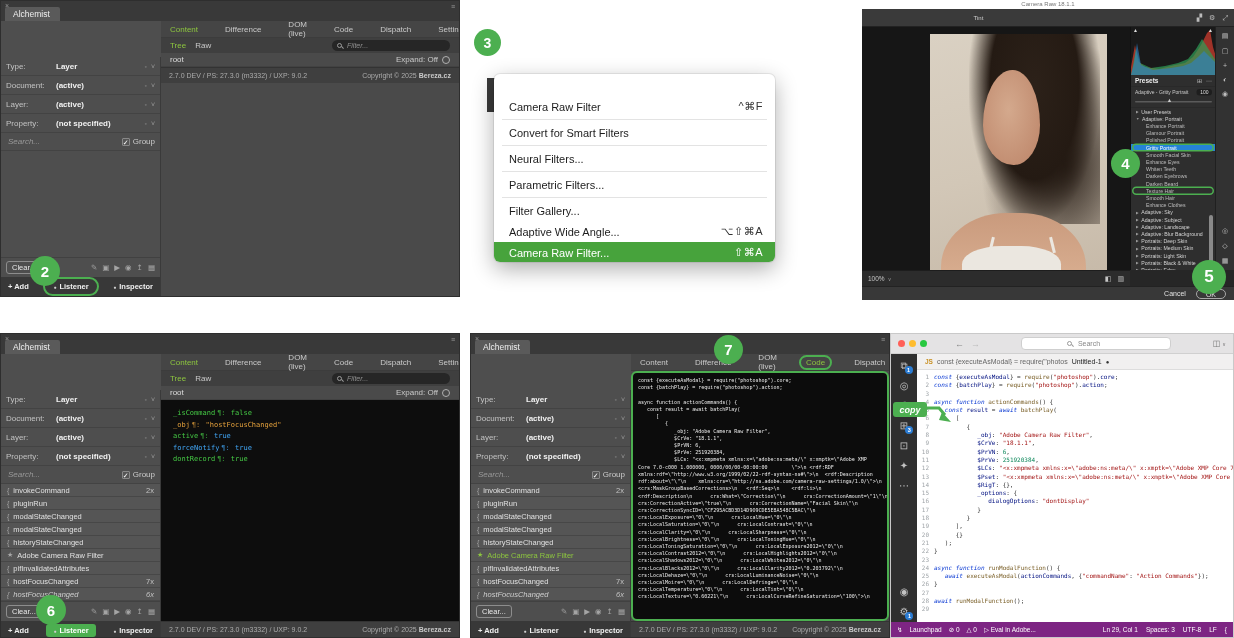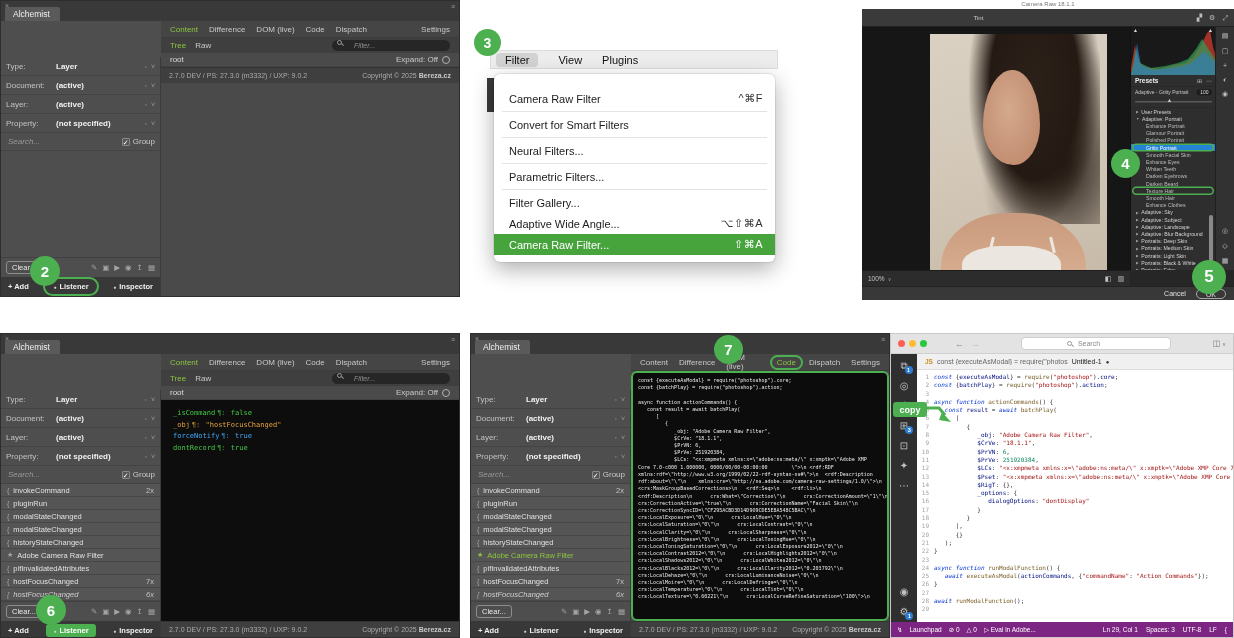--- a/index.html
+++ b/index.html
@@ -41,30 +41,30 @@
   .clear-btn{border:1px solid #8d8d8d;border-radius:3px;padding:1px 5px;font-size:7.5px;color:#e8e8e8;}
   .tool-icons{margin-left:auto;display:flex;gap:5px;color:#b3b3b3;font-size:7.5px;}
   .tool-icons span{opacity:.85;}
   .alch-bottombar{height:19px;flex:none;background:#383838;display:flex;align-items:center;
         justify-content:space-between;padding:0 7px;font-size:7.5px;font-weight:bold;color:#f0f0f0;}
   .bbtn{display:flex;align-items:center;gap:3px;}
   .bbtn .dot{font-size:5px;color:#cfcfcf;}
   .bbtn.ring{border:2px solid #4caf50;border-radius:12px;padding:3px 8px;margin:-3px -2px;}
   .bbtn.fill{background:#4caf50;color:#fff;border-radius:3px;padding:2px 7px;}
   .alch-right{flex:1;display:flex;flex-direction:column;background:#4a4a4a;min-width:0;}
-  .alch-tabs{height:17px;flex:none;background:#454545;display:flex;align-items:center;gap:11px;
+  .alch-tabs{height:17px;flex:none;background:#454545;display:flex;align-items:center;gap:27px;
         padding:0 9px;font-size:8px;color:#c9c9c9;border-bottom:1px solid #3c3c3c;}
   .alch-tabs .tab.active{color:#8dc63f;}
   .alch-tabs .tab.ringed{border:2px solid #4caf50;border-radius:8px;padding:1px 5px;margin:-1px -5px;color:#8dc63f;}
   .alch-tabs .settings{margin-left:auto;}
   .alch-subrow{height:15px;flex:none;background:#3f3f3f;display:flex;align-items:center;gap:9px;
         padding:0 9px;font-size:8px;color:#c9c9c9;}
   .alch-subrow .active{color:#8dc63f;}
   .filter-pill{margin-left:auto;background:#262626;border-radius:7px;height:11px;width:118px;
-        display:flex;padding:0 5px;gap:10px;}
+        display:flex;align-items:center;padding:0 5px;gap:3px;}
   .filter-pill input{flex:1;background:transparent;border:0;outline:0;color:#bbb;font-size:7px;font-style:italic;
         font-family:"Liberation Sans",sans-serif;min-width:0;}
   .filter-pill input::placeholder{color:#8f8f8f;font-style:italic;}
   .mini-search{width:5px;height:5px;border:1px solid #9a9a9a;border-radius:50%;position:relative;flex:none;}
   .mini-search::after{content:"";position:absolute;width:3px;height:1px;background:#9a9a9a;
         right:-3px;bottom:-1px;transform:rotate(45deg);}
   .alch-rootrow{height:14px;flex:none;display:flex;align-items:center;padding:0 9px;font-size:8px;
         color:#ddd;border-bottom:1px solid #424242;}
   .alch-rootrow .expand{margin-left:auto;display:flex;align-items:center;gap:4px;color:#c9c9c9;}
   .toggle-circle{width:8px;height:8px;border:1px solid #b0b0b0;border-radius:50%;}
@@ -81,21 +81,21 @@
   .alch-status{height:16px;flex:none;background:#3f3f3f;border-top:1px solid #333;display:flex;
         justify-content:space-between;align-items:center;padding:0 8px;color:#ababab;font-size:7px;}
   .alch-status b{color:#c9c9c9;}
 
   
   .fmenu-bar{position:absolute;left:490px;top:50px;width:288px;height:19px;background:#ededed;
         border:1px solid #dcdcdc;display:flex;align-items:center;gap:20px;padding:0 14px;
         font-size:11px;color:#111;}
   .fmenu-item.pill{background:#d2d2d2;border-radius:4px;padding:1px 9px;margin-left:-9px;}
   .fdrop{position:absolute;left:494px;top:74px;width:281px;height:188px;background:#fff;border-radius:6px;
-        box-shadow:0 7px 22px rgba(0,0,0,.32),0 0 0 1px rgba(0,0,0,.07);padding:14px 0 0;overflow:hidden;}
+        box-shadow:0 7px 22px rgba(0,0,0,.32),0 0 0 1px rgba(0,0,0,.07);padding:22px 0 0;overflow:hidden;}
   .fitem{height:21px;display:flex;align-items:center;padding:0 12px 0 15px;font-size:11px;color:#1c1c1c;}
   .fitem .sc{margin-left:auto;color:#333;letter-spacing:.5px;}
   .fitem.hl{background:#47a33c;color:#fff;}
   .fitem.hl .sc{color:#fff;}
   .fsep{height:1px;background:#e3e3e3;margin:2px 8px;}
   .fragment{position:absolute;background:#3a3a3a;}
 
   
   .acr{left:862px;top:0;width:372px;height:300px;background:#fff;}
   .acr-titlebar{height:9px;text-align:center;font-size:6px;color:#777;line-height:9px;}
@@ -187,21 +187,21 @@
   .t-v{color:#001080;}
   .t-p{color:#333;}
   .vsc-status{position:absolute;left:0;right:0;bottom:0;height:15px;background:#7d2583;color:#fff;
         display:flex;align-items:center;gap:7px;padding:0 6px;font-size:6.5px;white-space:nowrap;}
   .vsc-status .rgt{margin-left:auto;display:flex;gap:8px;}
 
   
   .badge{position:absolute;background:#4caf50;color:#fff;border-radius:50%;display:flex;align-items:center;
         justify-content:center;font-weight:bold;z-index:50;}
   .copy-pill{position:absolute;left:893px;top:402px;width:34px;height:15px;background:#4caf50;color:#fff;
-        font-weight:bold;font-size:9px;display:flex;align-items:center;justify-content:center;border-radius:3px;z-index:50;}
+        font-weight:bold;font-size:9px;display:flex;align-items:center;justify-content:center;border-radius:3px;z-index:50;font-style:italic;}
   .copy-arrow{position:absolute;left:925px;top:400px;z-index:50;}
 </style>
 </head>
 <body>
 
 <div class="page">
 
   <section class="win alch" style="left:0;top:0;width:460px;height:297px;">
   <div class="alch-tabstrip">
         <span class="alch-close">×</span>
@@ -289,25 +289,20 @@
           </div>
           <div class="alch-status">
             <span>2.7.0 DEV / PS: 27.3.0 (m3332) / UXP: 9.0.2</span>
             <span>Copyright © 2025 <b>Bereza.cz</b></span>
           </div>
         </div>
       </div>
     </section>
 
   <div class="fragment" style="left:487px;top:78px;width:8px;height:34px;"></div>
-  <nav class="fmenu-bar">
-      <span class="fmenu-item pill">Filter</span>
-      <span class="fmenu-item">View</span>
-      <span class="fmenu-item">Plugins</span>
-    </nav>
   <div class="fdrop">
       <div class="fitem">
         <span>Camera Raw Filter</span>
         <span class="sc">^⌘F</span>
       </div>
       <div class="fsep"></div>
       <div class="fitem">
         <span>Convert for Smart Filters</span>
       </div>
       <div class="fsep"></div>
@@ -618,20 +613,21 @@
             <span>root</span>
             <span class="expand">
               <span>Expand: Off</span>
               <span class="toggle-circle"></span>
             </span>
           </div>
           <div class="alch-content">
             <div class="alch-kv">
               <div class="kvline"><span class="c-green">_isCommand</span><span class="pil c-green">¶:</span><span class="c-green"> false</span></div>
               <div class="kvline"><span class="c-orange">_obj</span><span class="pil c-orange">¶:</span><span class="c-orange"> "hostFocusChanged"</span></div>
+              <div class="kvline"><span class="c-green">active</span><span class="pil c-green">¶:</span><span class="c-blue"> true</span></div>
               <div class="kvline"><span class="c-blue">forceNotify</span><span class="pil c-blue">¶:</span><span class="c-blue"> true</span></div>
               <div class="kvline"><span class="c-green">dontRecord</span><span class="pil c-green">¶:</span><span class="c-green"> true</span></div>
             </div>
           </div>
           <div class="alch-status">
             <span>2.7.0 DEV / PS: 27.3.0 (m3332) / UXP: 9.0.2</span>
             <span>Copyright © 2025 <b>Bereza.cz</b></span>
           </div>
         </div>
       </div>

